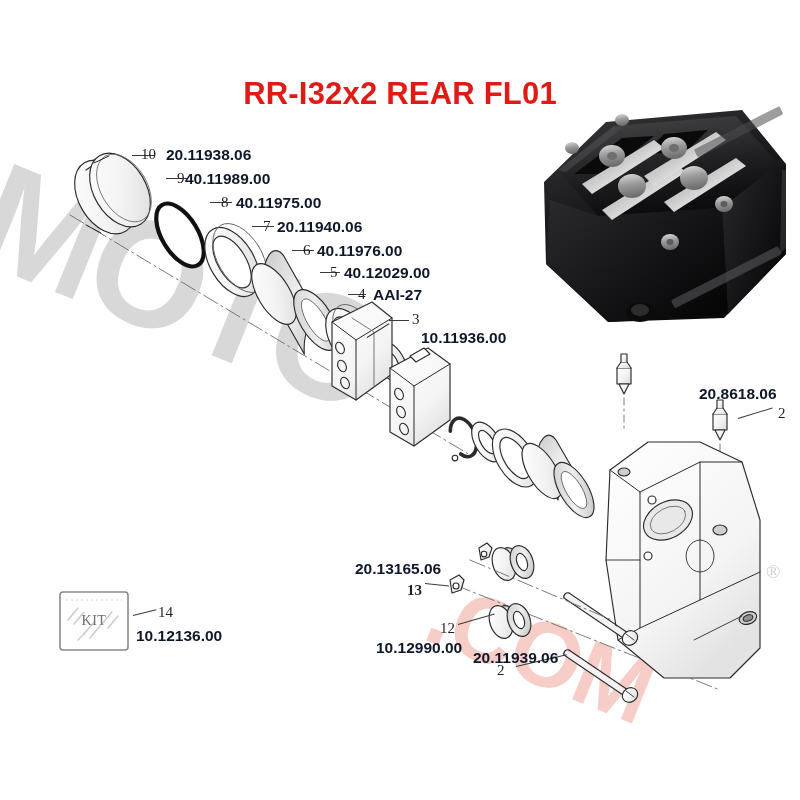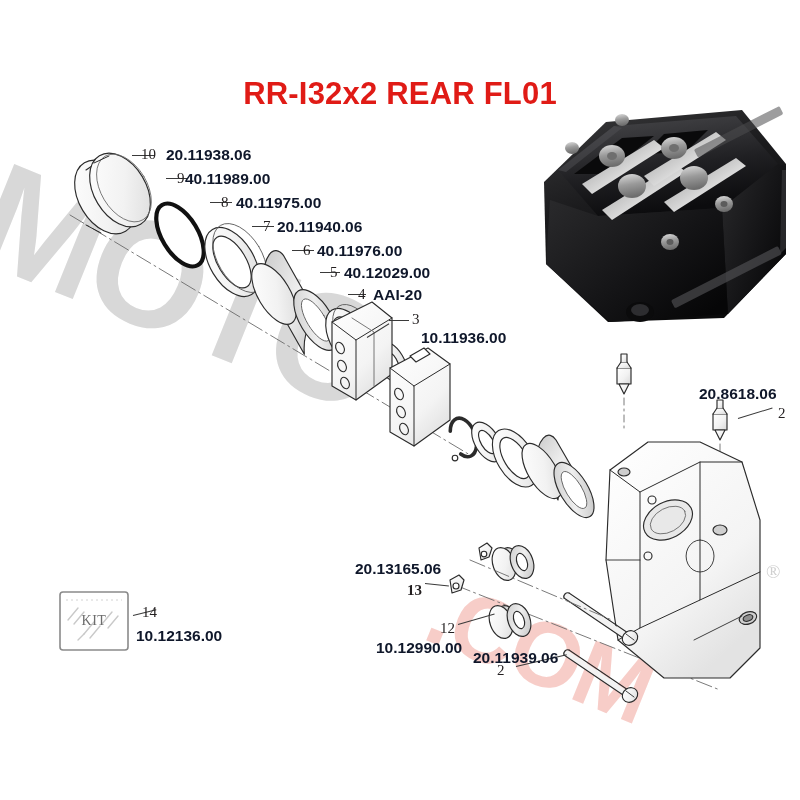--- a/index.html
+++ b/index.html
@@ -418,21 +418,21 @@
   <div class="leader" style="left:292px; top:250px; width:22px;"></div>
   <div class="itemno" style="left:303px; top:242px;">6</div>
   <div class="partnum" style="left:317px; top:242px;">40.11976.00</div>
 
   <div class="leader" style="left:320px; top:272px; width:20px;"></div>
   <div class="itemno" style="left:330px; top:264px;">5</div>
   <div class="partnum" style="left:344px; top:264px;">40.12029.00</div>
 
   <div class="leader" style="left:348px; top:294px; width:18px;"></div>
   <div class="itemno" style="left:358px; top:286px;">4</div>
-  <div class="partnum" style="left:373px; top:286px;">AAI-20</div>
+  <div class="partnum" style="left:373px; top:286px;">AAI-27</div>
 
   <div class="leader" style="left:389px; top:320px; width:20px;"></div>
   <div class="itemno" style="left:412px; top:311px;">3</div>
   <div class="partnum" style="left:421px; top:329px;">10.11936.00</div>
   <div class="leader" style="left:367px; top:337px; width:26px; transform:rotate(-32deg);"></div>
 
   <div class="partnum" style="left:699px; top:385px;text-align:center;">20.8618.06</div>
   <div class="leader" style="left:738px; top:418px; width:36px; transform:rotate(-17deg);"></div>
   <div class="itemno" style="left:778px; top:405px;">2</div>
 
@@ -442,16 +442,16 @@
 
   <div class="itemno" style="left:440px; top:620px;">12</div>
   <div class="leader" style="left:458px; top:624px; width:38px; transform:rotate(-16deg);"></div>
   <div class="partnum" style="left:376px; top:639px;">10.12990.00</div>
 
   <div class="itemno" style="left:497px; top:662px;">2</div>
   <div class="leader" style="left:516px; top:666px; width:52px; transform:rotate(-13deg);"></div>
   <div class="partnum" style="left:473px; top:649px;">20.11939.06</div>
 
   <div class="leader" style="left:133px; top:615px; width:24px; transform:rotate(-14deg);"></div>
-  <div class="itemno" style="left:142px; top:604px;">14</div>
+  <div class="itemno" style="left:158px; top:604px;">14</div>
   <div class="partnum" style="left:136px; top:627px;">10.12136.00</div>
 
 </div>
 
 </body></html>

